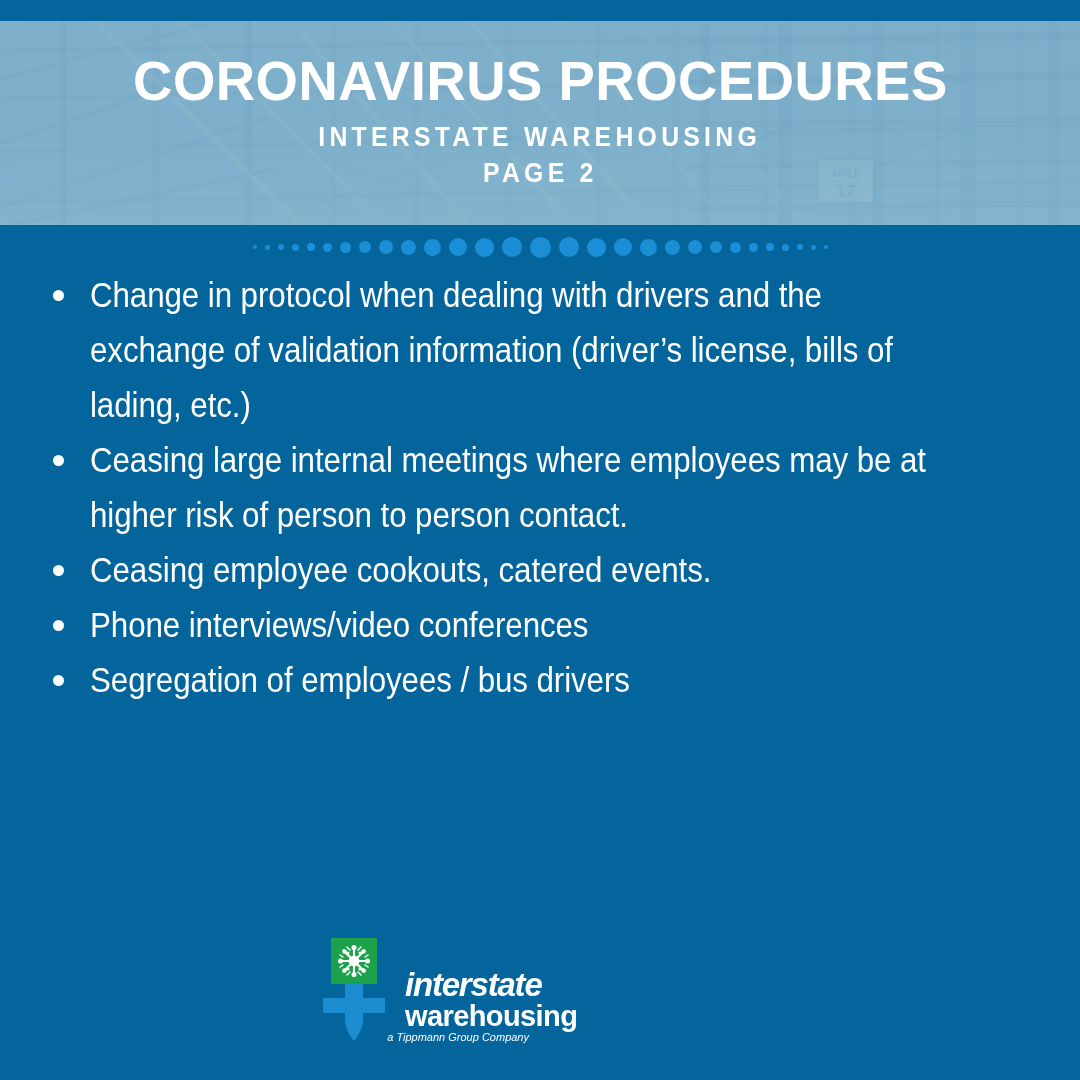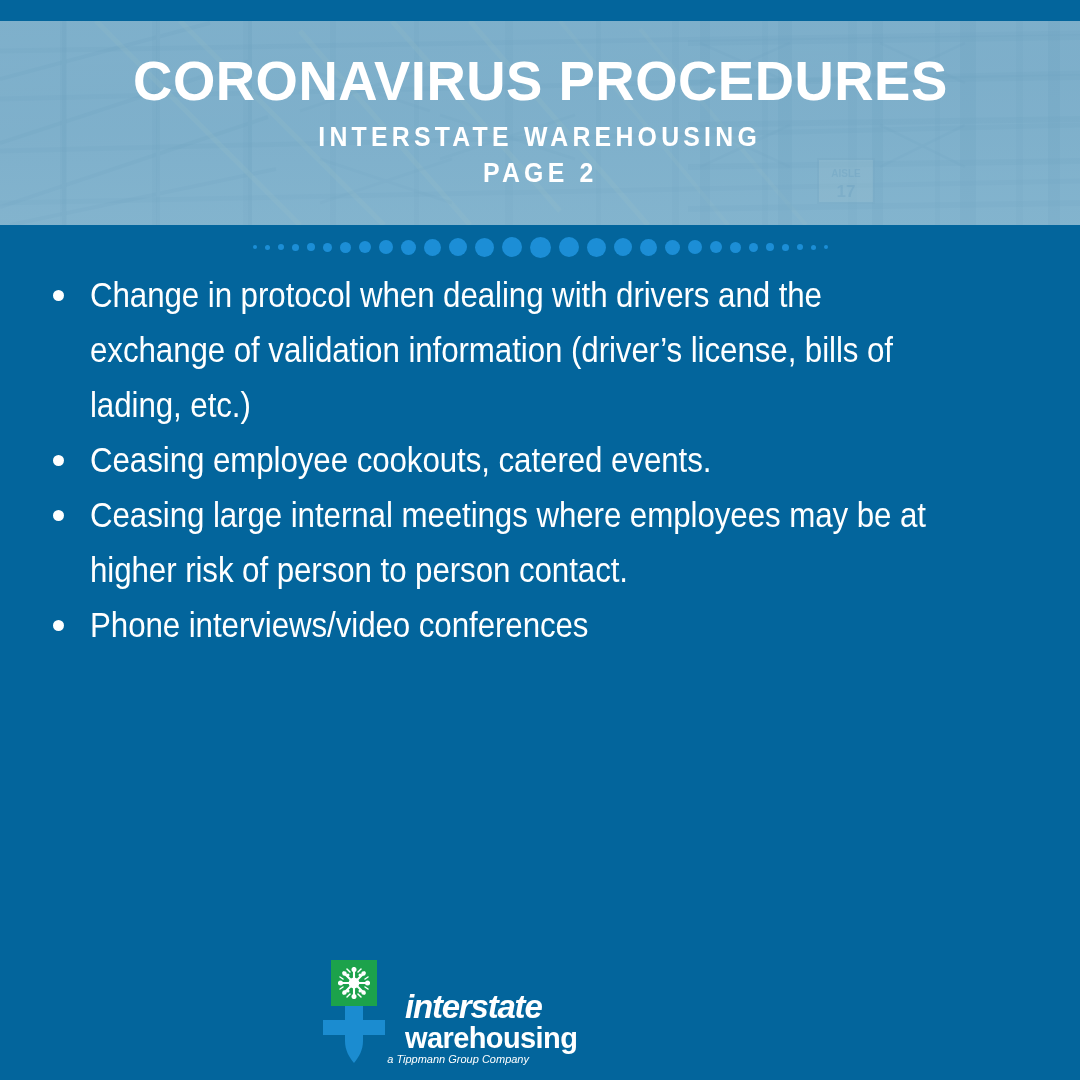--- a/index.html
+++ b/index.html
@@ -158,21 +158,21 @@
     width: 11px;
     height: 11px;
     border-radius: 50%;
     background: #ffffff;
   }
 
   
   .logo {
     position: absolute;
     left: 0;
-    top: 960px;
+    top: 938px;
     width: 903px;
     height: 115px;
     z-index: 5;
     display: flex;
     justify-content: center;
   }
   .logo-inner {
     position: relative;
     width: 270px;
     height: 110px;
@@ -327,23 +327,24 @@
         <span class="dot" style="width: 9px; height: 9px; background: rgb(28, 142, 214);"></span>
         <span class="dot" style="width: 8px; height: 8px; background: rgb(28, 142, 214);"></span>
         <span class="dot" style="width: 7px; height: 7px; background: rgb(28, 142, 214);"></span>
         <span class="dot" style="width: 6px; height: 6px; background: rgb(28, 142, 214);"></span>
         <span class="dot" style="width: 5px; height: 5px; background: rgb(28, 142, 214);"></span>
         <span class="dot" style="width: 4px; height: 4px; background: rgb(28, 142, 214);"></span>
       </div>
 
     <ul class="bullet-list" id="bullet-list">
         <li class="bullet-item"><span class="bdot"></span><span class="btext">Change in protocol when dealing with drivers and the exchange of validation information (driver’s license, bills of lading, etc.)</span></li>
+        <li class="bullet-item"><span class="bdot"></span><span class="btext">Ceasing large internal meetings where employees may be at higher risk of person to person contact.</span></li>
         <li class="bullet-item"><span class="bdot"></span><span class="btext">Ceasing employee cookouts, catered events.</span></li>
-        <li class="bullet-item"><span class="bdot"></span><span class="btext">Ceasing large internal meetings where employees may be at higher risk of person to person contact.</span></li>
         <li class="bullet-item"><span class="bdot"></span><span class="btext">Phone interviews/video conferences</span></li>
+        <li class="bullet-item"><span class="bdot"></span><span class="btext">Segregation of employees / bus drivers</span></li>
       </ul>
 
   </div>
 
   <div class="logo">
     <div class="logo-inner">
       <svg width="270" height="110" viewBox="0 0 270 110" xmlns="http://www.w3.org/2000/svg">
 
         <g>
           <rect x="14" y="0" width="46" height="46" fill="#1ca24b"></rect>

